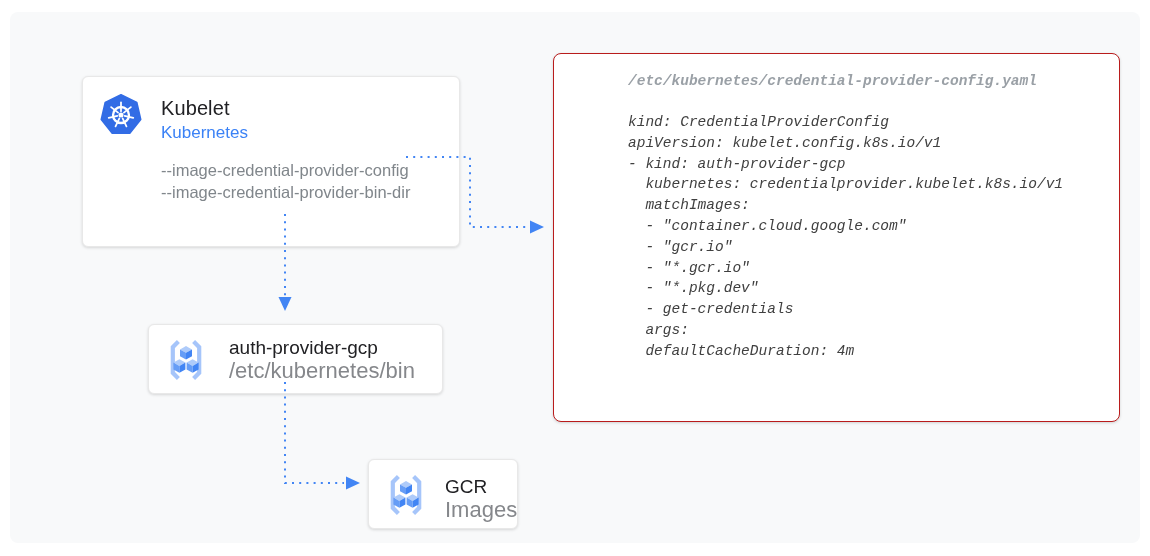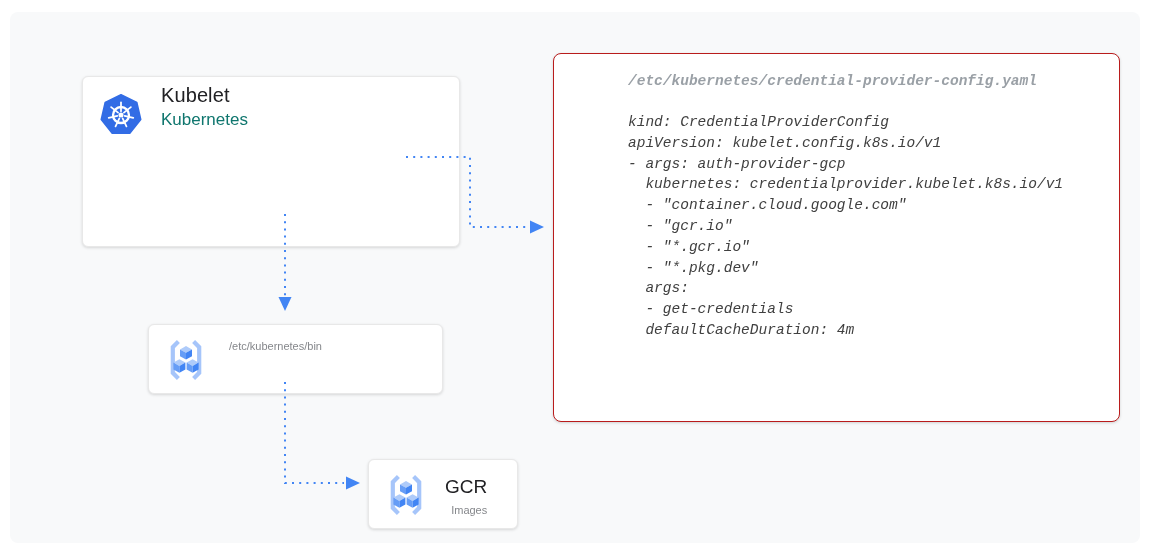--- a/index.html
+++ b/index.html
@@ -21,33 +21,33 @@
     position: absolute;
     background: #ffffff;
     border: 1px solid #e8e8e8;
     border-radius: 6px;
     box-shadow: 0 1px 3px rgba(0,0,0,0.14);
     box-sizing: border-box;
   }
   
   .card-kubelet { left: 72px; top: 64px; width: 378px; height: 171px; }
   .card-kubelet .node-icon { position: absolute; left: 16px; top: 17px; width: 44px; height: 42px; }
-  .card-kubelet .head { position: absolute; left: 78px; top: 5px; }
+  .card-kubelet .head { position: absolute; left: 78px; top: 18px; }
   .node-title { font-size: 20px; line-height: 26px; color: #212124; letter-spacing: .1px; }
-  .node-subtitle { font-size: 17px; line-height: 24px; color: #0f766e; }
+  .node-subtitle { font-size: 17px; line-height: 24px; color: #3b82f6; }
   .flags { position: absolute; left: 78px; top: 82px; font-size: 16.5px; line-height: 22px; color: #80868b; }
   .flags div { white-space: pre; }
   
   .card-auth { left: 138px; top: 312px; width: 295px; height: 70px; }
   .card-gcr  { left: 358px; top: 447px; width: 150px; height: 70px; }
   .card-auth .node-icon, .card-gcr .node-icon { position: absolute; left: 13px; top: 11px; width: 48px; height: 48px; }
   .card-auth .head { position: absolute; left: 80px; top: 10px; }
   .card-gcr  .head { position: absolute; left: 76px; top: 14px; }
   .small-title { font-size: 19px; line-height: 25px; color: #212124; }
-  .small-subtitle { font-size: 11px; line-height: 22px; color: #85878b; text-align: right; }
+  .small-subtitle { font-size: 22px; line-height: 22px; color: #85878b; text-align: right; }
   
   .code-panel {
     position: absolute;
     left: 543px; top: 41px;
     width: 567px; height: 369px;
     background: #ffffff;
     border: 1px solid #b91c1c;
     border-radius: 8px;
     box-shadow: 0 1px 3px rgba(0,0,0,0.16);
     box-sizing: border-box;
@@ -98,20 +98,24 @@
           <line x1="53.9" y1="58.1" x2="63" y2="77"></line>
           <line x1="46.1" y1="58.1" x2="37" y2="77"></line>
           <line x1="41.2" y1="52" x2="20.8" y2="56.7"></line>
           <line x1="43" y1="44.4" x2="26.5" y2="31.3"></line>
         </g>
       </svg>
       <div class="head">
         <div class="node-title">Kubelet</div>
         <div class="node-subtitle">Kubernetes</div>
       </div>
+      <div class="flags">
+        <div>--image-credential-provider-config</div>
+        <div>--image-credential-provider-bin-dir</div>
+      </div>
     </div>
 
     <div class="card card-auth">
       <svg class="node-icon" viewBox="0 0 24 24" aria-hidden="true">
         <g fill="none" stroke="#a6c5fa" stroke-width="2.1">
           <polyline points="8.2,2.8 5.4,5.6 5.4,18.4 8.2,21.2"></polyline>
           <polyline points="15.8,2.8 18.6,5.6 18.6,18.4 15.8,21.2"></polyline>
         </g>
         <g>
           <polygon points="12,5 15,6.7 12,8.4 9,6.7" fill="#aecbfa"></polygon>
@@ -119,20 +123,21 @@
           <polygon points="15,6.7 12,8.4 12,11.8 15,10.1" fill="#4285f4"></polygon>
           <polygon points="8.7,11.6 11.7,13.3 8.7,15 5.7,13.3" fill="#aecbfa"></polygon>
           <polygon points="5.7,13.3 8.7,15 8.7,18.4 5.7,16.7" fill="#669df6"></polygon>
           <polygon points="11.7,13.3 8.7,15 8.7,18.4 11.7,16.7" fill="#4285f4"></polygon>
           <polygon points="15.3,11.6 18.3,13.3 15.3,15 12.3,13.3" fill="#aecbfa"></polygon>
           <polygon points="12.3,13.3 15.3,15 15.3,18.4 12.3,16.7" fill="#669df6"></polygon>
           <polygon points="18.3,13.3 15.3,15 15.3,18.4 18.3,16.7" fill="#4285f4"></polygon>
         </g>
       </svg>
       <div class="head">
+        <div class="small-title">auth-provider-gcp</div>
         <div class="small-subtitle">/etc/kubernetes/bin</div>
       </div>
     </div>
 
     <div class="card card-gcr">
       <svg class="node-icon" viewBox="0 0 24 24" aria-hidden="true">
         <g fill="none" stroke="#a6c5fa" stroke-width="2.1">
           <polyline points="8.2,2.8 5.4,5.6 5.4,18.4 8.2,21.2"></polyline>
           <polyline points="15.8,2.8 18.6,5.6 18.6,18.4 15.8,21.2"></polyline>
         </g>
@@ -152,28 +157,29 @@
         <div class="small-title">GCR</div>
         <div class="small-subtitle">Images</div>
       </div>
     </div>
 
     <div class="code-panel">
       <div class="code-filename">/etc/kubernetes/credential-provider-config.yaml</div>
       <div class="code-block">
         <div>kind: CredentialProviderConfig</div>
         <div>apiVersion: kubelet.config.k8s.io/v1</div>
-        <div>- args: auth-provider-gcp</div>
+        <div>- kind: auth-provider-gcp</div>
         <div>  kubernetes: credentialprovider.kubelet.k8s.io/v1</div>
+        <div>  matchImages:</div>
         <div>  - "container.cloud.google.com"</div>
         <div>  - "gcr.io"</div>
         <div>  - "*.gcr.io"</div>
         <div>  - "*.pkg.dev"</div>
+        <div>  - get-credentials</div>
         <div>  args:</div>
-        <div>  - get-credentials</div>
         <div>  defaultCacheDuration: 4m</div>
       </div>
     </div>
   </div>
 
   <svg class="overlay" viewBox="0 0 1150 556" aria-hidden="true">
     <g stroke="#4285f4" stroke-width="2" fill="none" stroke-dasharray="2 5.2">
       <path d="M 406 157 L 470 157 L 470 227 L 528 227"></path>
       <path d="M 285 214 L 285 296"></path>
       <path d="M 285 382 L 285 483 L 344 483"></path>

